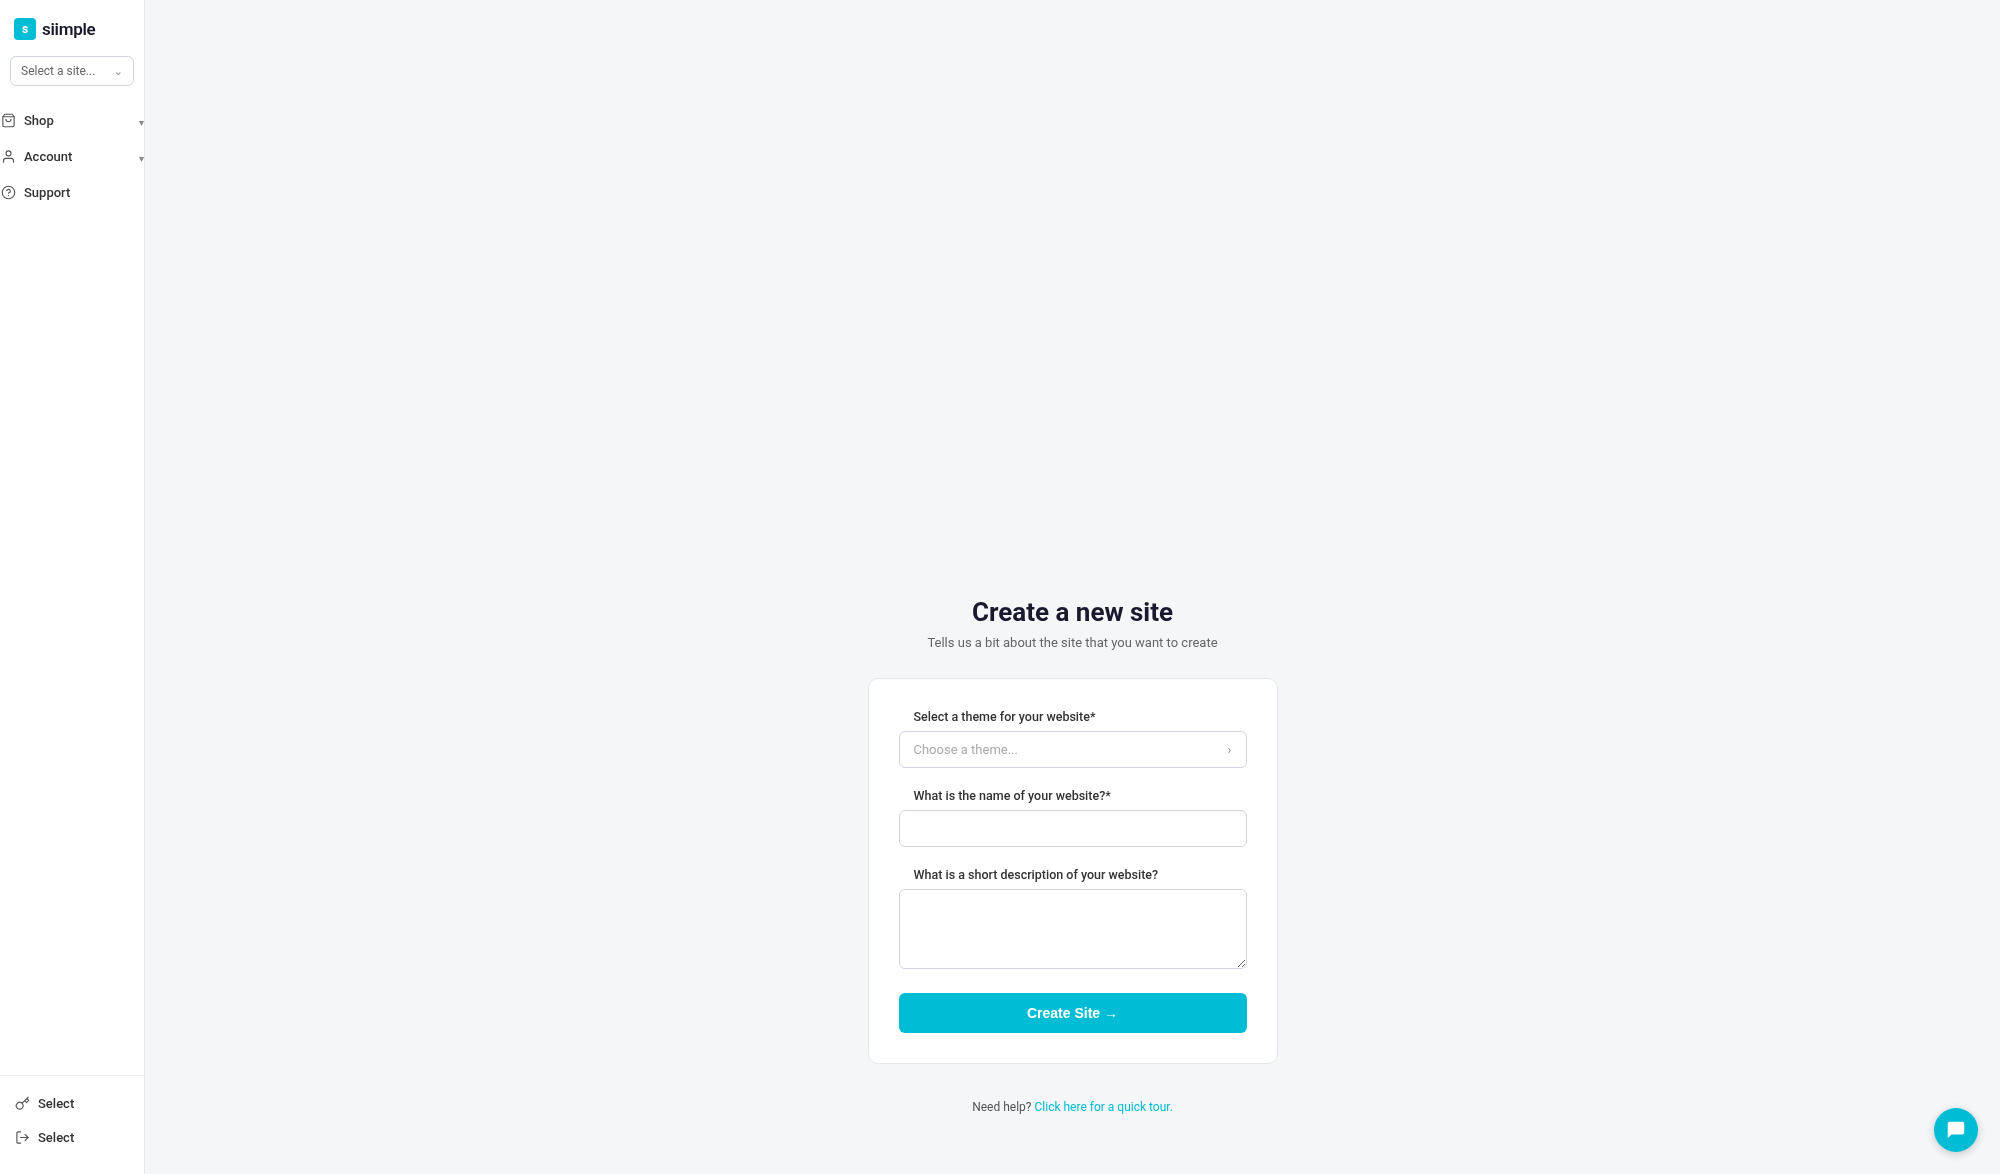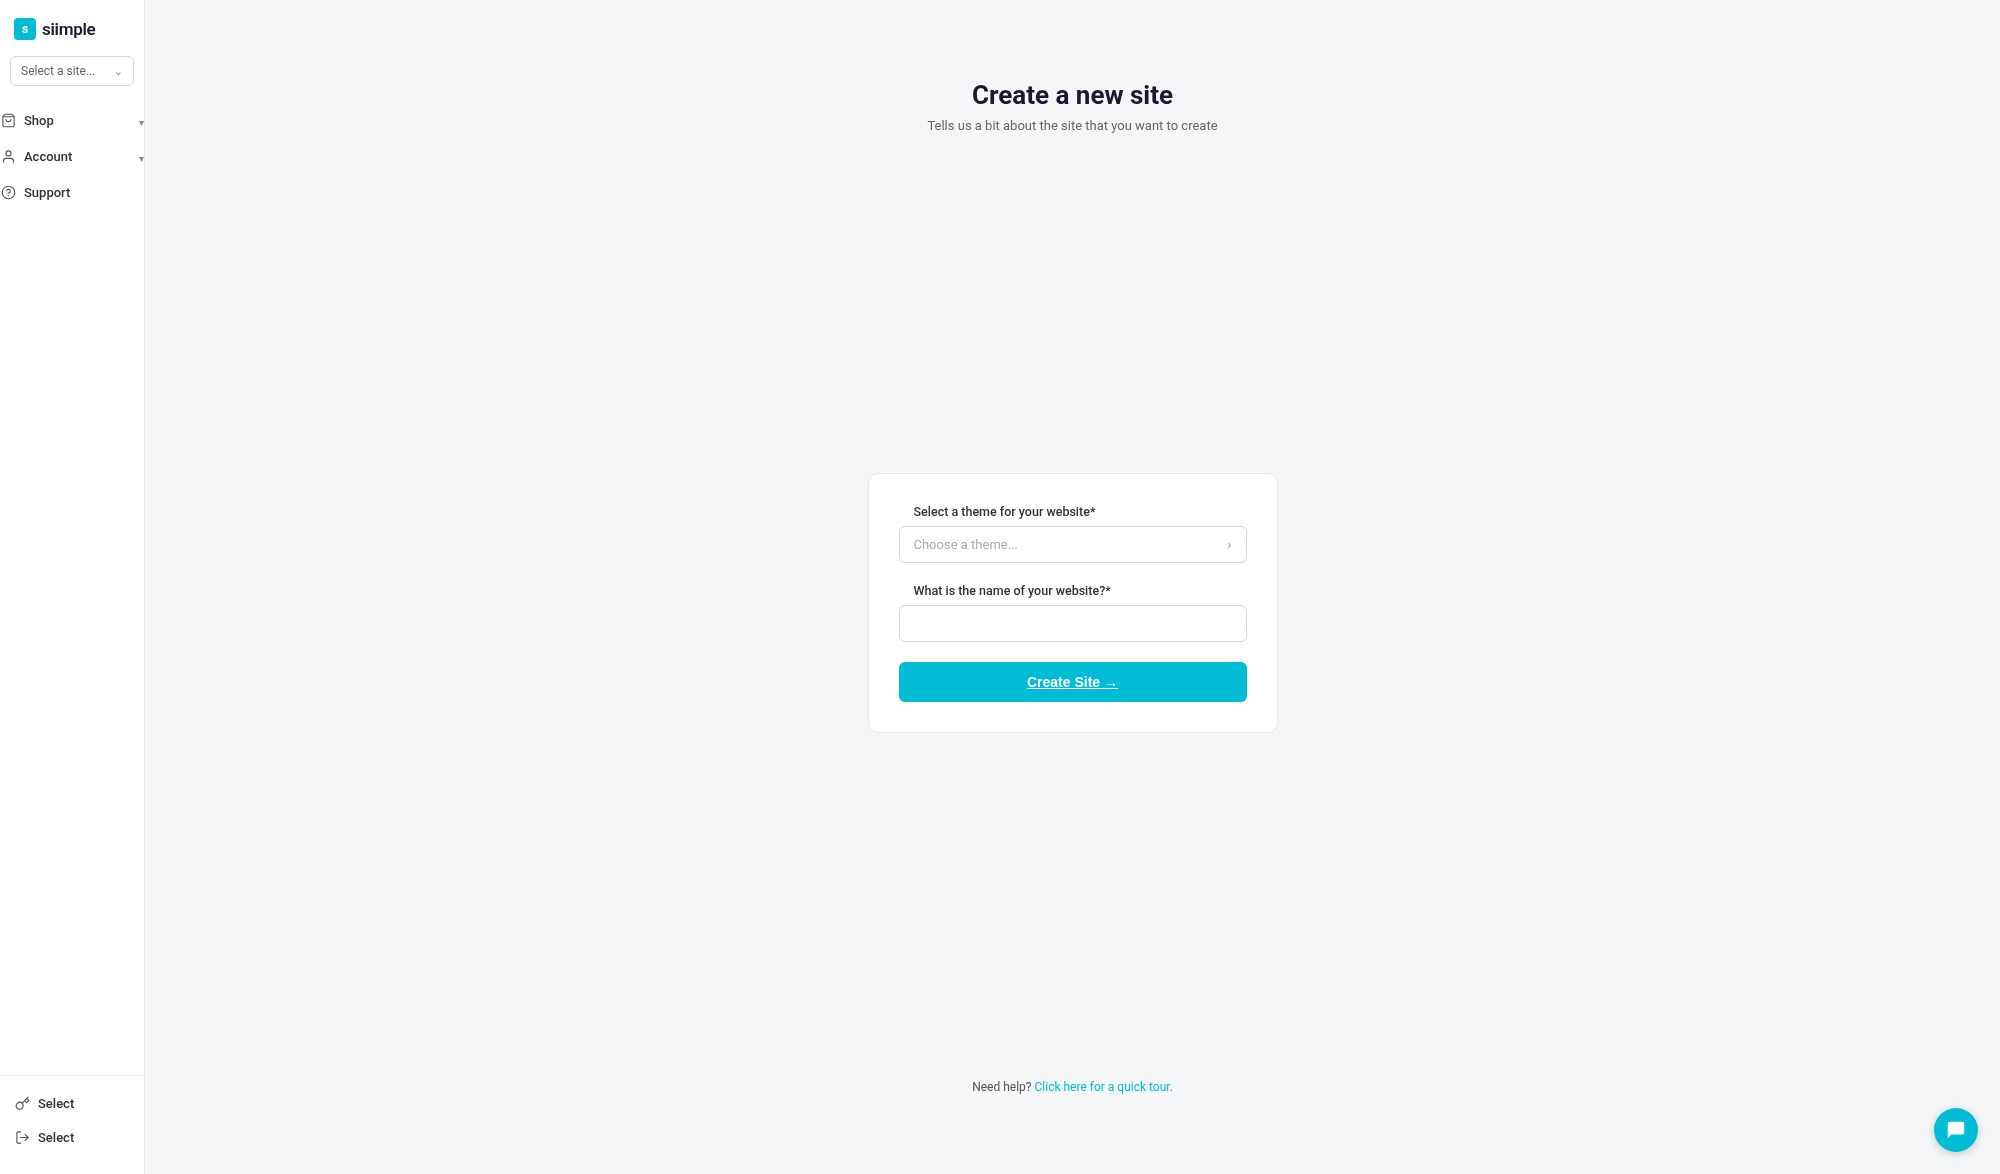--- a/index.html
+++ b/index.html
@@ -123,22 +123,22 @@
       color: #333;
       font-weight: 500;
     }
 
     
     .main-content {
       flex: 1;
       display: flex;
       flex-direction: column;
       align-items: center;
-      justify-content: space-between;
-      padding: 80px 20px;
+      justify-content: flex-end;
+      padding: 60px 20px;
       overflow-y: auto;
       background: #f4f6f8;
     }
 
     .page-header {
       text-align: center;
       margin-bottom: 28px;
     }
 
     .page-title {
@@ -226,21 +226,20 @@
       border-radius: 6px;
       padding: 12px;
       font-size: 14px;
       font-weight: 600;
       cursor: pointer;
       display: flex;
       align-items: center;
       justify-content: center;
       gap: 6px;
       margin-top: 4px;
-      text-decoration: underline;
     }
 
     .help-text {
       text-align: center;
       margin-top: 36px;
       font-size: 12px;
       color: #555;
     }
 
     .help-link {
@@ -371,20 +370,24 @@
         <span>Choose a theme...</span>
         <span class="theme-select-chevron">›</span>
       </div>
     </div>
 
     <div class="form-group">
       <label class="form-label">What is the name of your website?*</label>
       <input type="text" class="form-input" placeholder="" style="">
     </div>
 
+    <div class="form-group">
+      <label class="form-label">What is a short description of your website?</label>
+      <textarea class="form-textarea" placeholder="" style=""></textarea>
+    </div>
 
     <button class="create-btn">
       <span>Create Site →</span>
     </button>
   </div>
 
   <div class="help-text">
     <span>Need help?</span>
     <a class="help-link">Click here for a quick tour.</a>
   </div>

